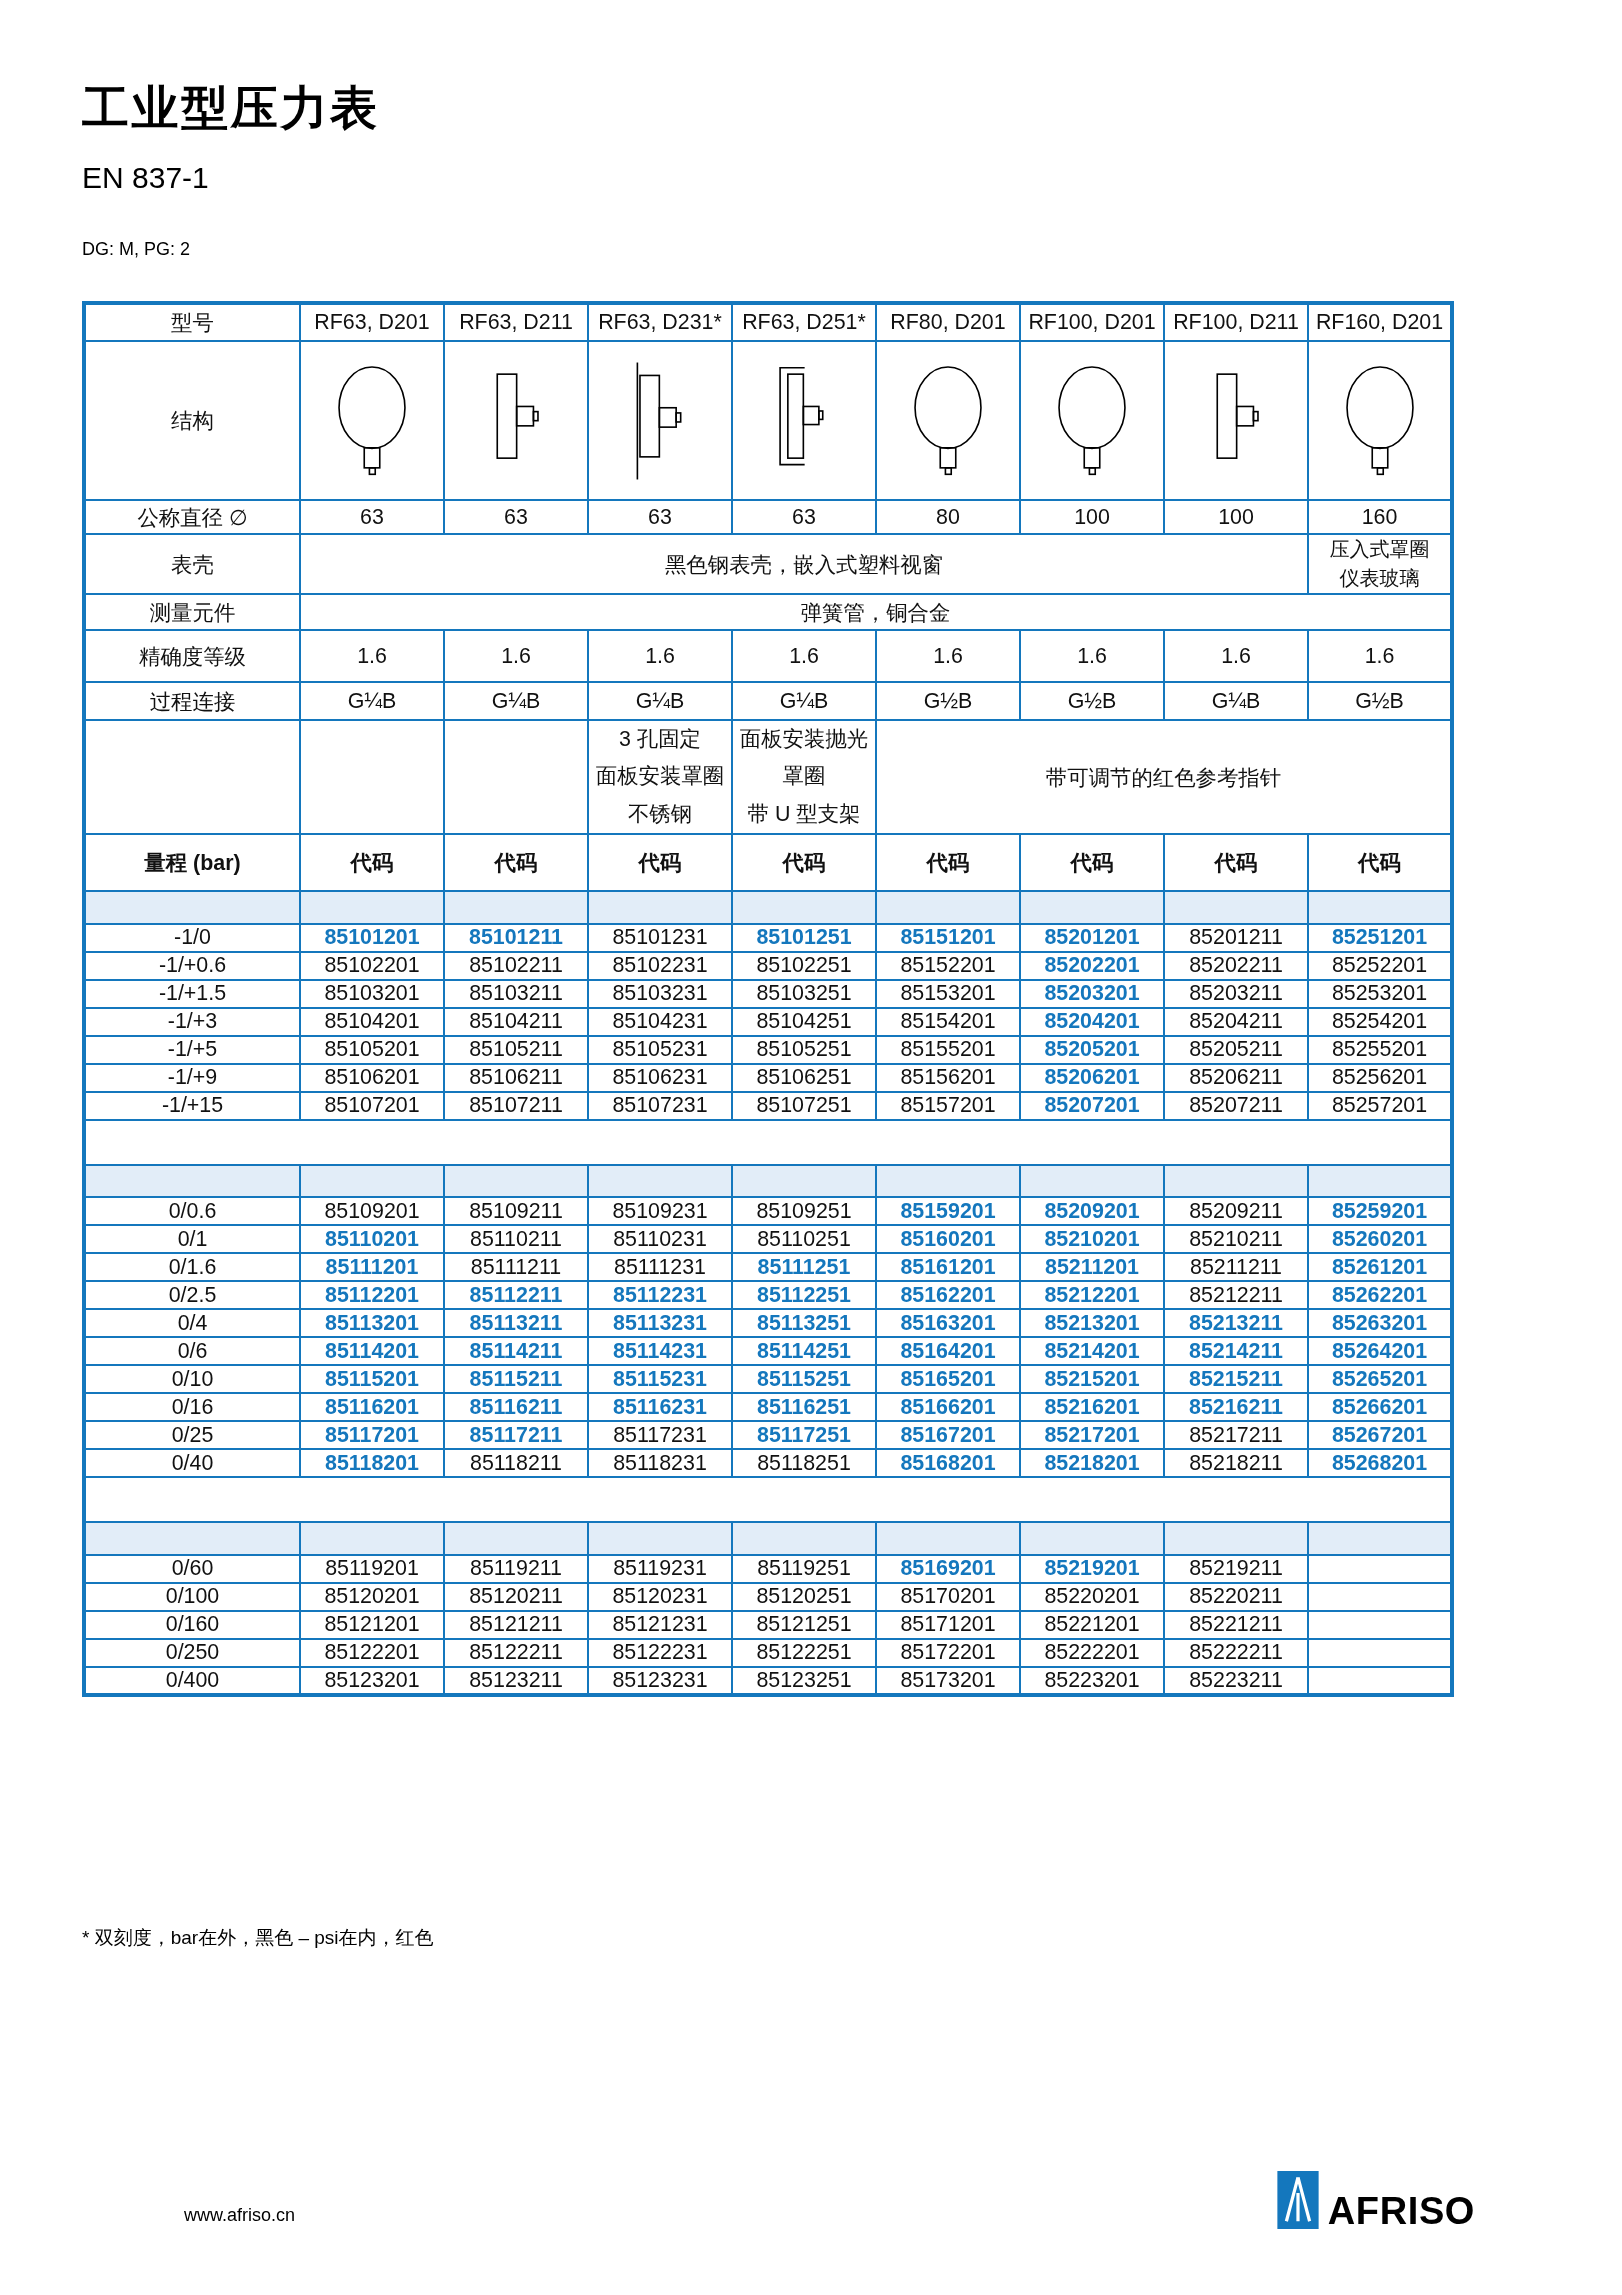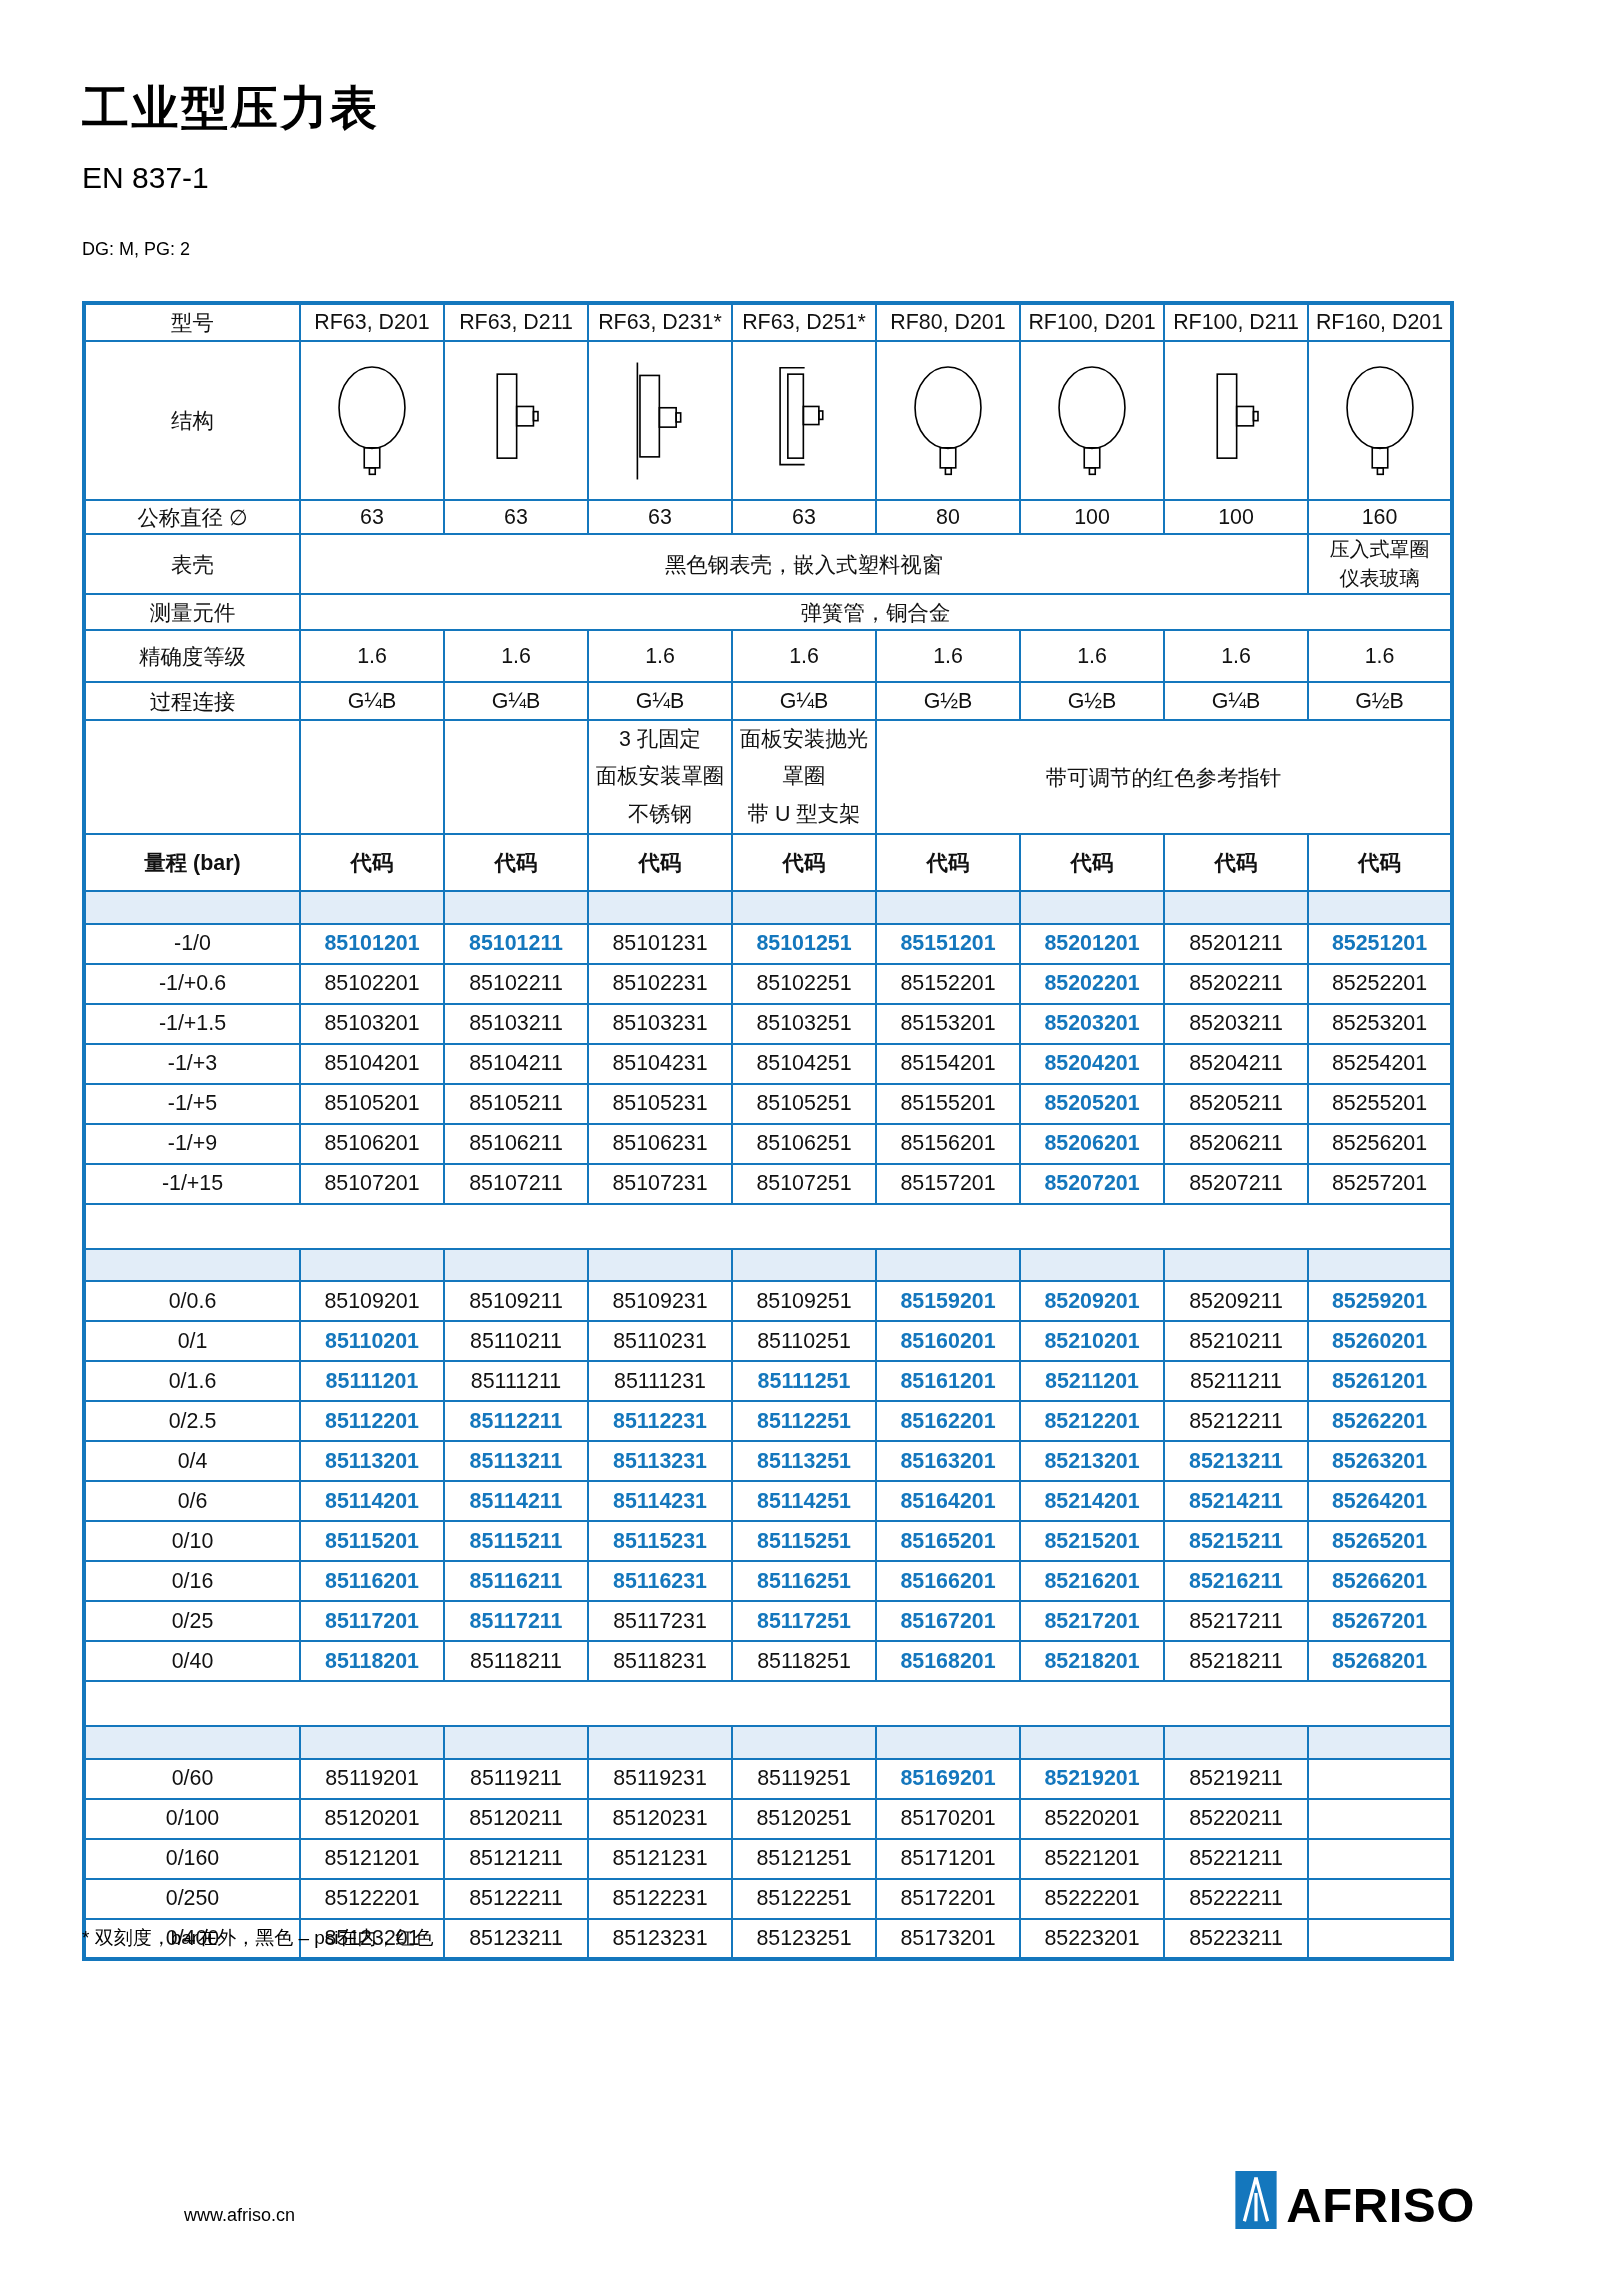--- a/index.html
+++ b/index.html
@@ -23,34 +23,34 @@
   tr.r-model{height:38px;}
   tr.r-structure{height:159px;}
   tr.r-diameter{height:34px;margin-top:25px;}
   tr.r-case{height:60px;}
   tr.r-element{height:36px;}
   tr.r-accuracy{height:52px;}
   tr.r-connection{height:38px;}
   tr.r-notes{height:104px;}
   tr.r-range{height:57px;}
   tr.r-band{height:32.5px;}
-  tr.r-data{height:40px;}
+  tr.r-data{height:28px;}
   tr.r-gap{height:45px;}
   tr.r-range td{font-weight:bold;}
   td.band{background:#e2edf8;}
   td.gap{background:#ffffff;}
   td.code.hl{color:#1477bd;font-weight:bold;}
   td.notes-cell{font-size:19px;text-align:left;padding-left:9px;line-height:1.75;}
   td.case-last div{line-height:1.45;font-size:20px;}
   .gauge-svg{display:block;margin:0 auto;}
   .footnote{position:absolute;left:82px;top:1925px;font-size:19px;color:#000;}
   .footer-url{position:absolute;left:184px;top:2205px;font-size:18px;color:#000;}
   .brand{position:absolute;top:2171px;right:148px;display:flex;align-items:flex-end;}
   .brand-mark{width:42px;height:58px;margin-right:9px;}
-  .brand-name{font-size:49px;font-weight:bold;letter-spacing:0.6px;color:#000;line-height:0.95;}
+  .brand-name{font-size:38px;font-weight:bold;letter-spacing:0.6px;color:#000;line-height:0.95;}
 </style>
 </head>
 <body>
 
 <div class="doc-title">工业型压力表</div>
 <div class="doc-standard">EN 837-1</div>
 <div class="doc-meta">DG: M, PG: 2</div>
 
 <div class="tbl-wrap">
   <table class="spec">

